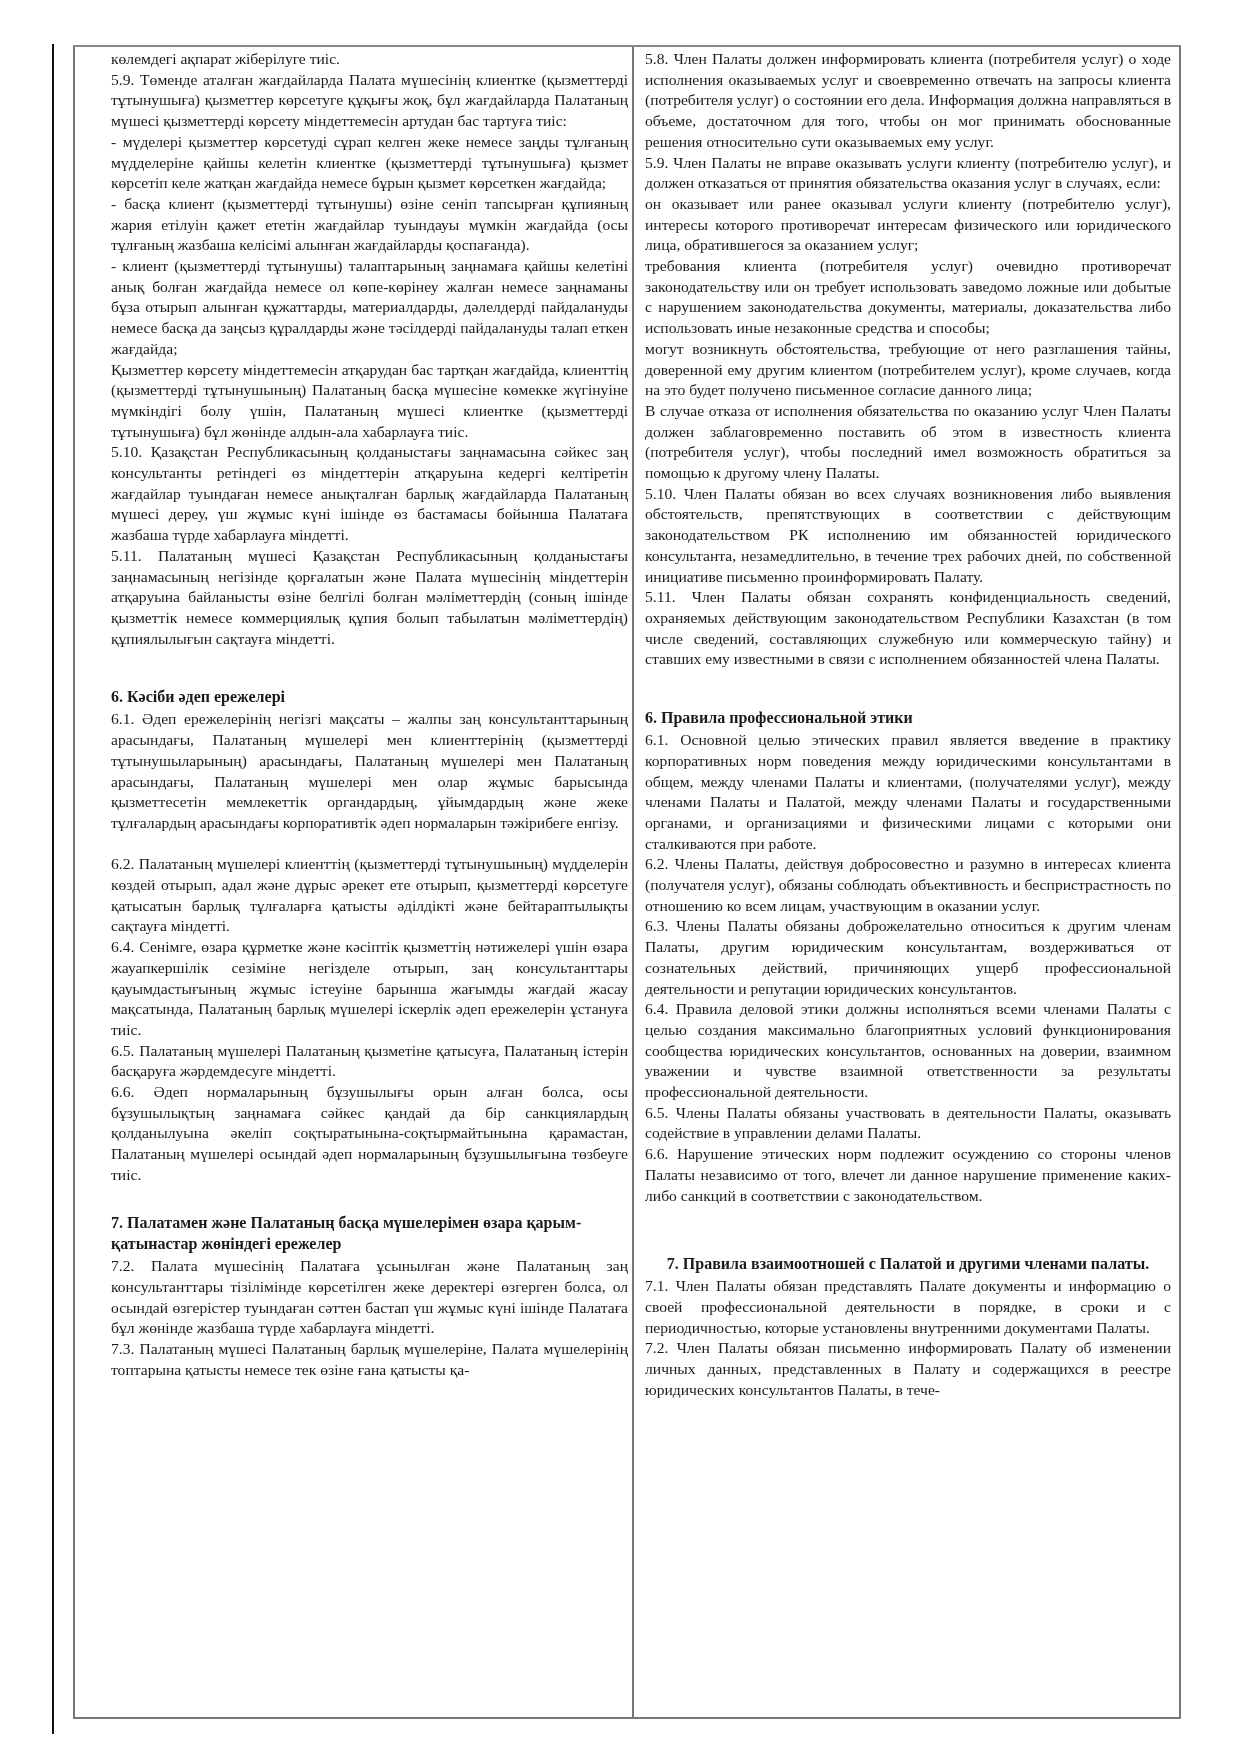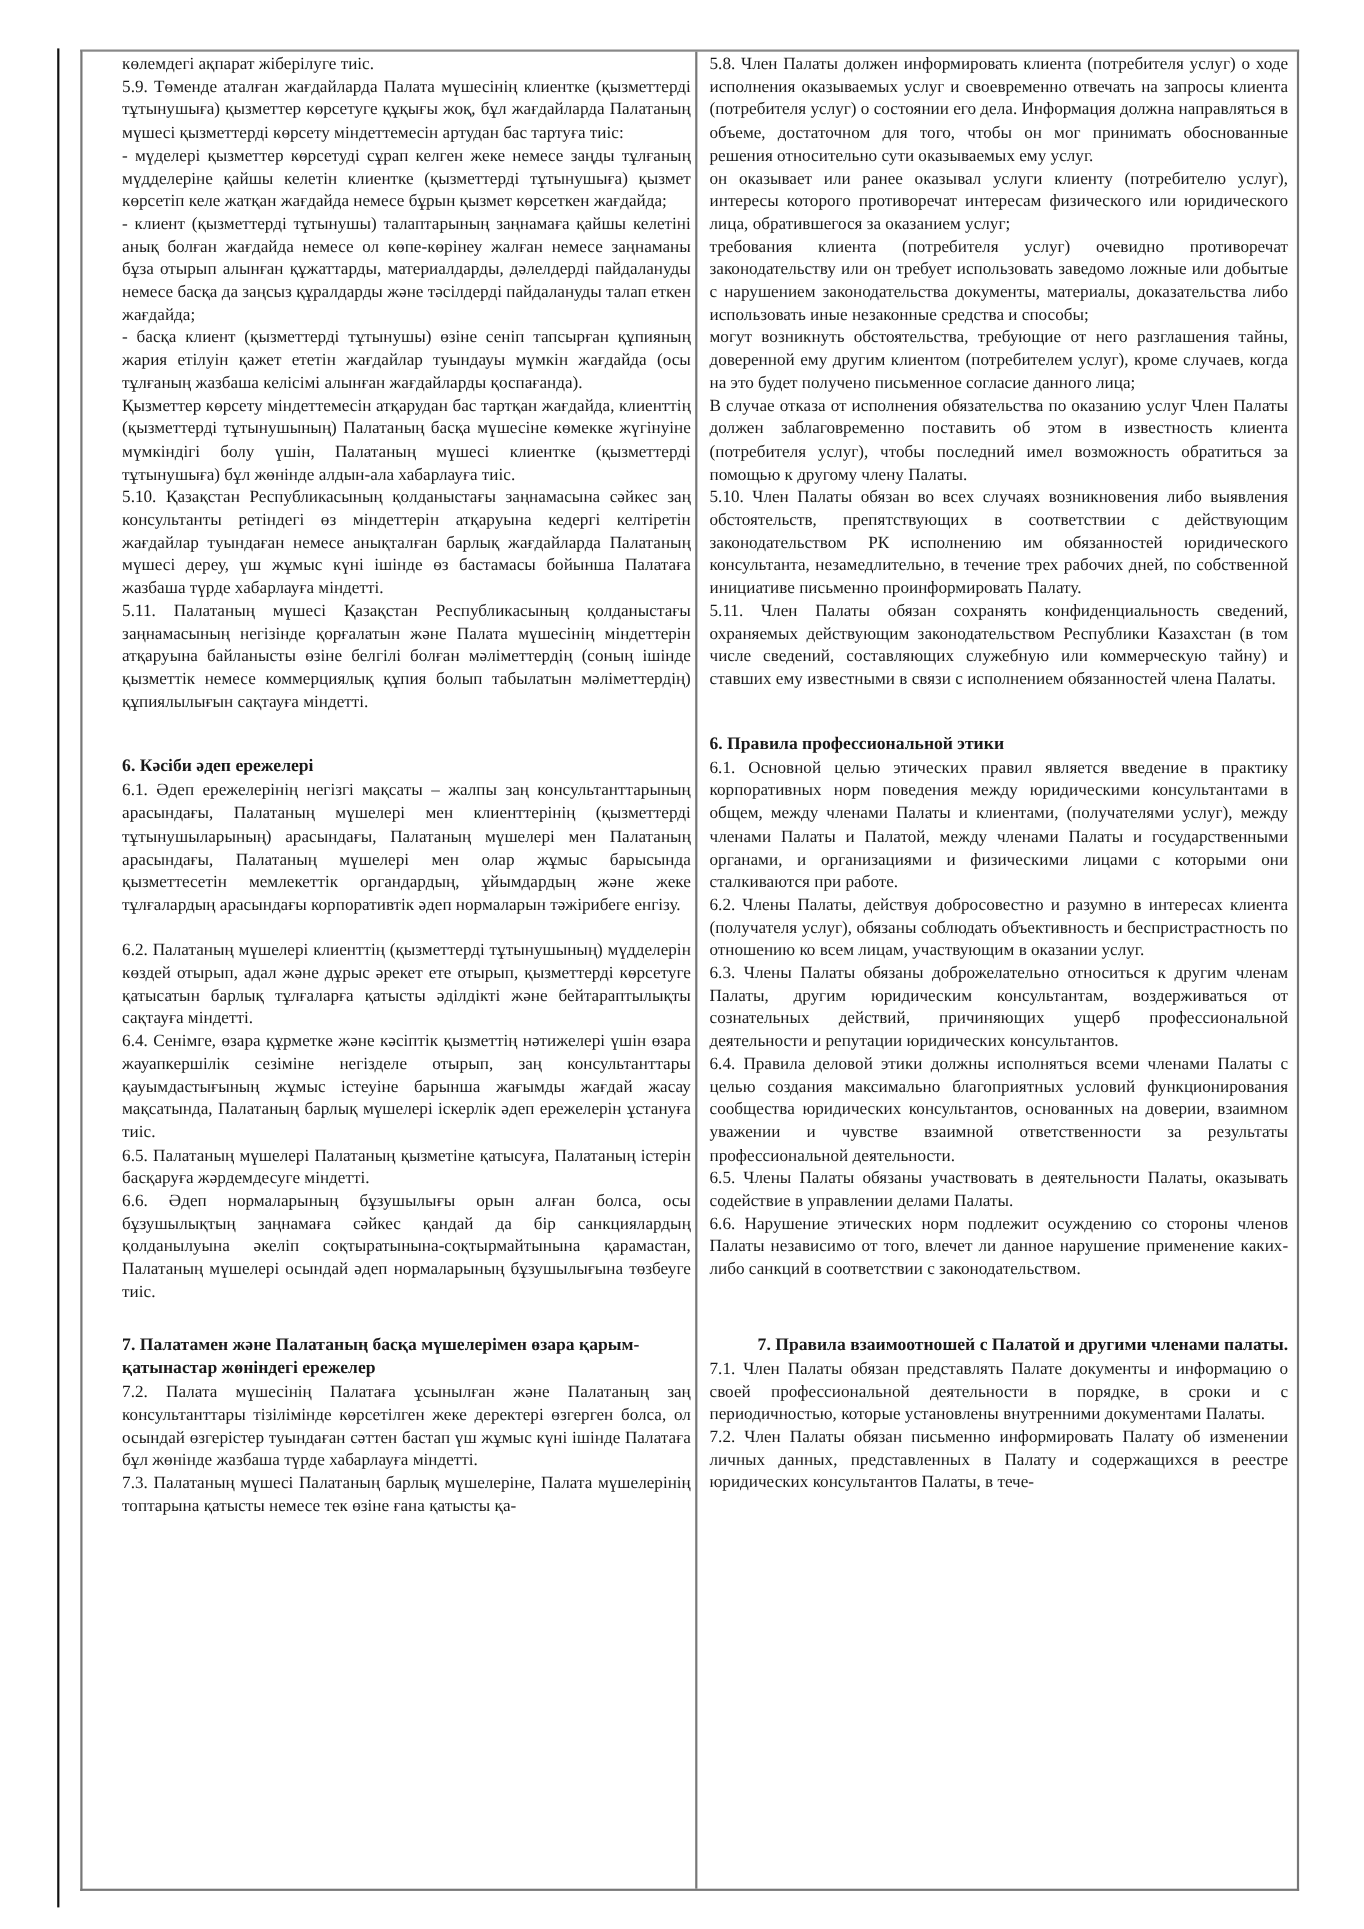--- a/index.html
+++ b/index.html
@@ -9,53 +9,54 @@
   .table { position:absolute; left:73px; top:45px; width:1108px; height:1674px;
            border:2px solid #777; border-top-color:#888; box-sizing:border-box; display:flex; }
   .col { box-sizing:border-box; padding:2px 8px 0 9px; font-size:15.6px; line-height:20.7px; overflow:hidden; }
   .col-left { width:560px; border-right:2px solid #777; padding-right:4px;padding-left:36px; }
   .col-right { width:546px; padding-left:11px; }
   p { margin:0; text-align:justify; hyphens:manual; }
   .gap { height:20.7px; }
   .gap2 { height:31px; }
   .gap3 { height:41px; }
   h3 { margin:6px 0 2px 0; font-size:16px; line-height:21px; font-weight:bold; text-align:left; }
-  h3.left { text-align:right; }
+  h3.left { text-align:center; }
 </style>
 </head>
 <body>
 
 <div class="margin-rule"></div>
 
 <div class="table">
   <div class="col col-left">
     <p>көлемдегі ақпарат жіберілуге тиіс.</p>
     <p>5.9. Төменде аталған жағдайларда Палата мүшесінің клиентке (қызметтерді тұтынушыға) қызметтер көрсетуге құқығы жоқ, бұл жағдайларда Палатаның мүшесі қызметтерді көрсету міндеттемесін артудан бас тартуға тиіс:</p>
     <p>- мүделері қызметтер көрсетуді сұрап келген жеке немесе заңды тұлғаның мүдделеріне қайшы келетін клиентке (қызметтерді тұтынушыға) қызмет көрсетіп келе жатқан жағдайда немесе бұрын қызмет көрсеткен жағдайда;</p>
+    <p>- басқа клиент (қызметтерді тұтынушы) өзіне сеніп тапсырған құпияның жария етілуін қажет ететін жағдайлар туындауы мүмкін жағдайда (осы тұлғаның жазбаша келісімі алынған жағдайларды қоспағанда).</p>
     <p>- клиент (қызметтерді тұтынушы) талаптарының заңнамаға қайшы келетіні анық болған жағдайда немесе ол көпе-көрінеу жалған немесе заңнаманы бұза отырып алынған құжаттарды, материалдарды, дәлелдерді пайдалануды немесе басқа да заңсыз құралдарды және тәсілдерді пайдалануды талап еткен жағдайда;</p>
-    <p>- басқа клиент (қызметтерді тұтынушы) өзіне сеніп тапсырған құпияның жария етілуін қажет ететін жағдайлар туындауы мүмкін жағдайда (осы тұлғаның жазбаша келісімі алынған жағдайларды қоспағанда).</p>
     <p>Қызметтер көрсету міндеттемесін атқарудан бас тартқан жағдайда, клиенттің (қызметтерді тұтынушының) Палатаның басқа мүшесіне көмекке жүгінуіне мүмкіндігі болу үшін, Палатаның мүшесі клиентке (қызметтерді тұтынушыға) бұл жөнінде алдын-ала хабарлауға тиіс.</p>
     <p>5.10. Қазақстан Республикасының қолданыстағы заңнамасына сәйкес заң консультанты ретіндегі өз міндеттерін атқаруына кедергі келтіретін жағдайлар туындаған немесе анықталған барлық жағдайларда Палатаның мүшесі дереу, үш жұмыс күні ішінде өз бастамасы бойынша Палатаға жазбаша түрде хабарлауға міндетті.</p>
     <p>5.11. Палатаның мүшесі Қазақстан Республикасының қолданыстағы заңнамасының негізінде қорғалатын және Палата мүшесінің міндеттерін атқаруына байланысты өзіне белгілі болған мәліметтердің (соның ішінде қызметтік немесе коммерциялық құпия болып табылатын мәліметтердің) құпиялылығын сақтауға міндетті.</p>
     <div class="gap2"></div>
     <h3>6. Кәсіби әдеп ережелері</h3>
     <p>6.1. Әдеп ережелерінің негізгі мақсаты – жалпы заң консультанттарының арасындағы, Палатаның мүшелері мен клиенттерінің (қызметтерді тұтынушыларының) арасындағы, Палатаның мүшелері мен Палатаның арасындағы, Палатаның мүшелері мен олар жұмыс барысында қызметтесетін мемлекеттік органдардың, ұйымдардың және жеке тұлғалардың арасындағы корпоративтік әдеп нормаларын тәжірибеге енгізу.</p>
     <div class="gap"></div>
     <p>6.2. Палатаның мүшелері клиенттің (қызметтерді тұтынушының) мүдделерін көздей отырып, адал және дұрыс әрекет ете отырып, қызметтерді көрсетуге қатысатын барлық тұлғаларға қатысты әділдікті және бейтараптылықты сақтауға міндетті.</p>
     <p>6.4. Сенімге, өзара құрметке және кәсіптік қызметтің нәтижелері үшін өзара жауапкершілік сезіміне негізделе отырып, заң консультанттары қауымдастығының жұмыс істеуіне барынша жағымды жағдай жасау мақсатында, Палатаның барлық мүшелері іскерлік әдеп ережелерін ұстануға тиіс.</p>
     <p>6.5. Палатаның мүшелері Палатаның қызметіне қатысуға, Палатаның істерін басқаруға жәрдемдесуге міндетті.</p>
     <p>6.6. Әдеп нормаларының бұзушылығы орын алған болса, осы бұзушылықтың заңнамаға сәйкес қандай да бір санкциялардың қолданылуына әкеліп соқтыратынына-соқтырмайтынына қарамастан, Палатаның мүшелері осындай әдеп нормаларының бұзушылығына төзбеуге тиіс.</p>
     <div class="gap"></div>
     <h3>7. Палатамен және Палатаның басқа мүшелерімен өзара қарым-қатынастар жөніндегі ережелер</h3>
     <p>7.2. Палата мүшесінің Палатаға ұсынылған және Палатаның заң консультанттары тізілімінде көрсетілген жеке деректері өзгерген болса, ол осындай өзгерістер туындаған сәттен бастап үш жұмыс күні ішінде Палатаға бұл жөнінде жазбаша түрде хабарлауға міндетті.</p>
     <p>7.3. Палатаның мүшесі Палатаның барлық мүшелеріне, Палата мүшелерінің топтарына қатысты немесе тек өзіне ғана қатысты қа-</p>
   </div>
 
   <div class="col col-right">
     <p>5.8. Член Палаты должен информировать клиента (потребителя услуг) о ходе исполнения оказываемых услуг и своевременно отвечать на запросы клиента (потребителя услуг) о состоянии его дела. Информация должна направляться в объеме, достаточном для того, чтобы он мог принимать обоснованные решения относительно сути оказываемых ему услуг.</p>
+    <p>5.9. Член Палаты не вправе оказывать услуги клиенту (потребителю услуг), и должен отказаться от принятия обязательства оказания услуг в случаях, если:</p>
     <p>он оказывает или ранее оказывал услуги клиенту (потребителю услуг), интересы которого противоречат интересам физического или юридического лица, обратившегося за оказанием услуг;</p>
     <p>требования клиента (потребителя услуг) очевидно противоречат законодательству или он требует использовать заведомо ложные или добытые с нарушением законодательства документы, материалы, доказательства либо использовать иные незаконные средства и способы;</p>
     <p>могут возникнуть обстоятельства, требующие от него разглашения тайны, доверенной ему другим клиентом (потребителем услуг), кроме случаев, когда на это будет получено письменное согласие данного лица;</p>
     <p>В случае отказа от исполнения обязательства по оказанию услуг Член Палаты должен заблаговременно поставить об этом в известность клиента (потребителя услуг), чтобы последний имел возможность обратиться за помощью к другому члену Палаты.</p>
     <p>5.10. Член Палаты обязан во всех случаях возникновения либо выявления обстоятельств, препятствующих в соответствии с действующим законодательством РК исполнению им обязанностей юридического консультанта, незамедлительно, в течение трех рабочих дней, по собственной инициативе письменно проинформировать Палату.</p>
     <p>5.11. Член Палаты обязан сохранять конфиденциальность сведений, охраняемых действующим законодательством Республики Казахстан (в том числе сведений, составляющих служебную или коммерческую тайну) и ставших ему известными в связи с исполнением обязанностей члена Палаты.</p>
     <div class="gap2"></div>
     <h3>6. Правила профессиональной этики</h3>
     <p>6.1. Основной целью этических правил является введение в практику корпоративных норм поведения между юридическими консультантами в общем, между членами Палаты и клиентами, (получателями услуг), между членами Палаты и Палатой, между членами Палаты и государственными органами, и организациями и физическими лицами с которыми они сталкиваются при работе.</p>
     <p>6.2. Члены Палаты, действуя добросовестно и разумно в интересах клиента (получателя услуг), обязаны соблюдать объективность и беспристрастность по отношению ко всем лицам, участвующим в оказании услуг.</p>

